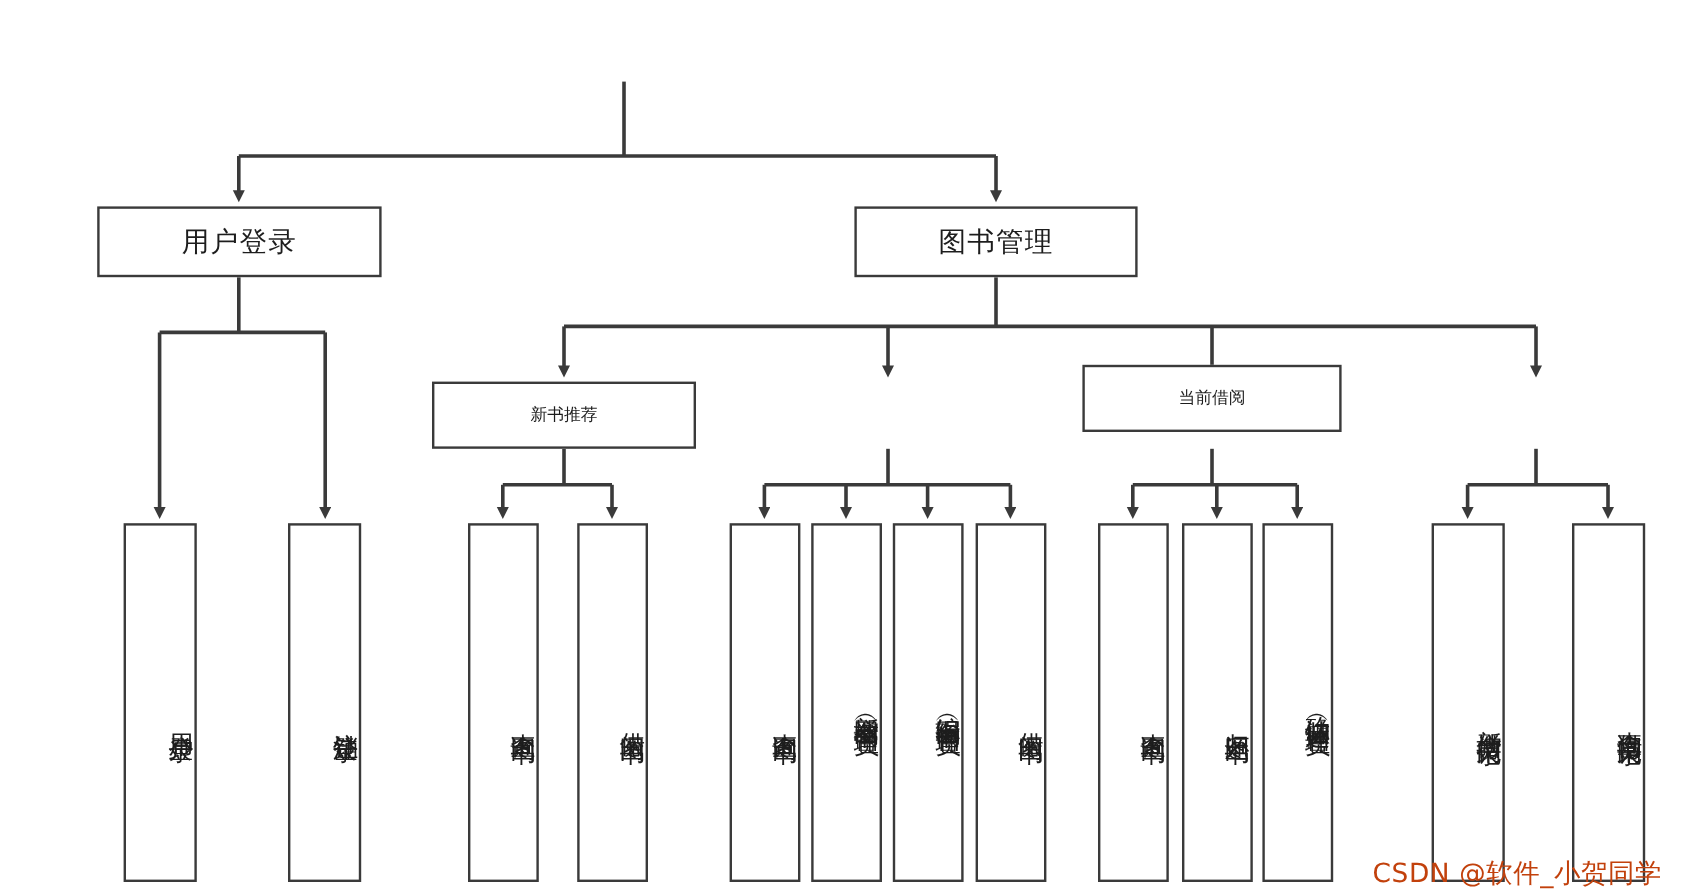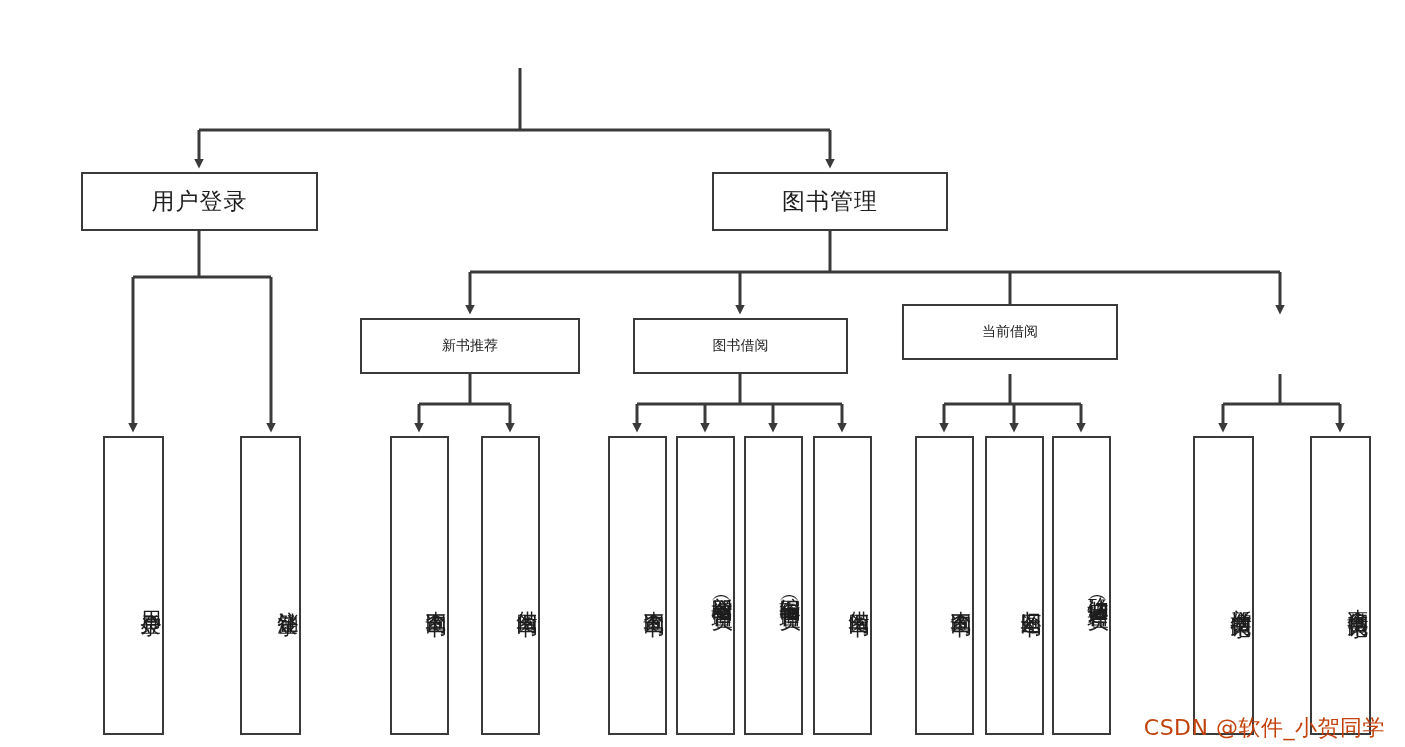--- a/index.html
+++ b/index.html
@@ -136,23 +136,20 @@
   <div class="node h" style="left:81px; top:172px; width:237px; height:59px;">
     <span>用户登录</span>
   </div>
   <div class="node h" style="left:712px; top:172px; width:236px; height:59px;">
     <span>图书管理</span>
   </div>
 
   <div class="node lvl3" style="left:360px; top:318px; width:220px; height:56px;">
     <span>新书推荐</span>
   </div>
-  <div class="node lvl3" style="left:633px; top:318px; width:215px; height:56px;">
-    <span>图书借阅</span>
-  </div>
   <div class="node lvl3" style="left:902px; top:304px; width:216px; height:56px;">
     <span>当前借阅</span>
   </div>
 
   <div class="node leaf" style="left:103px; top:436px; width:61px; height:299px;">
     <span>用户登录</span>
   </div>
   <div class="node leaf" style="left:240px; top:436px; width:61px; height:299px;">
     <span>注销登录</span>
   </div>

